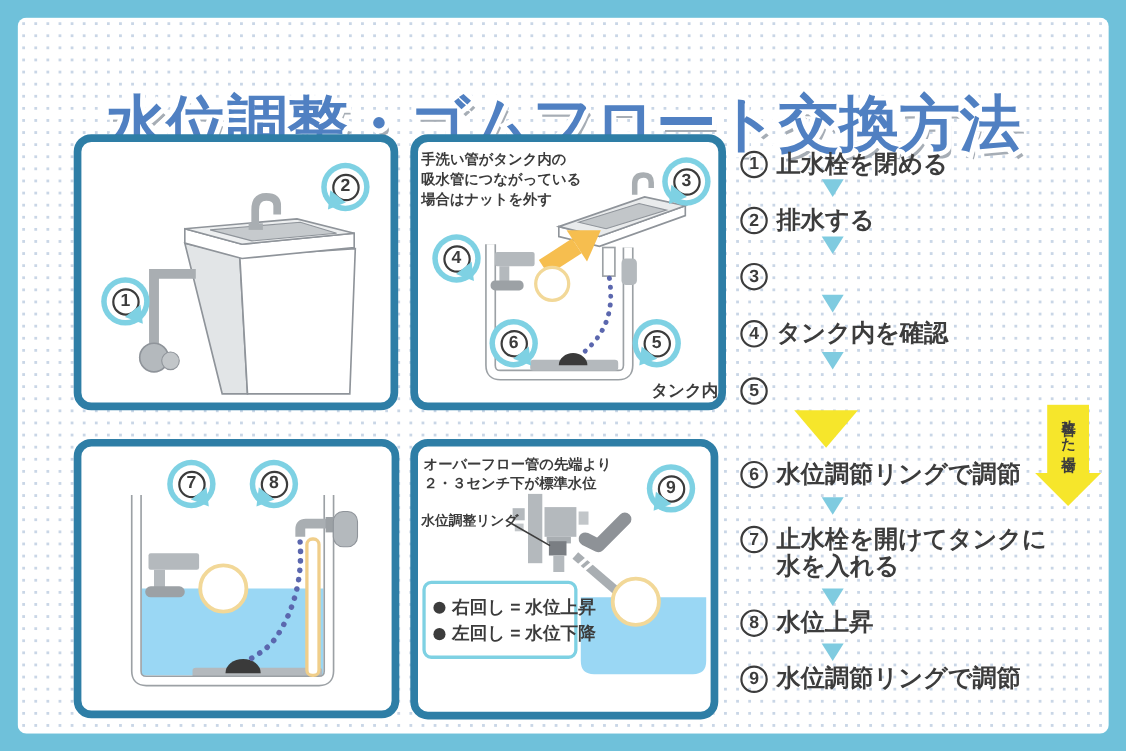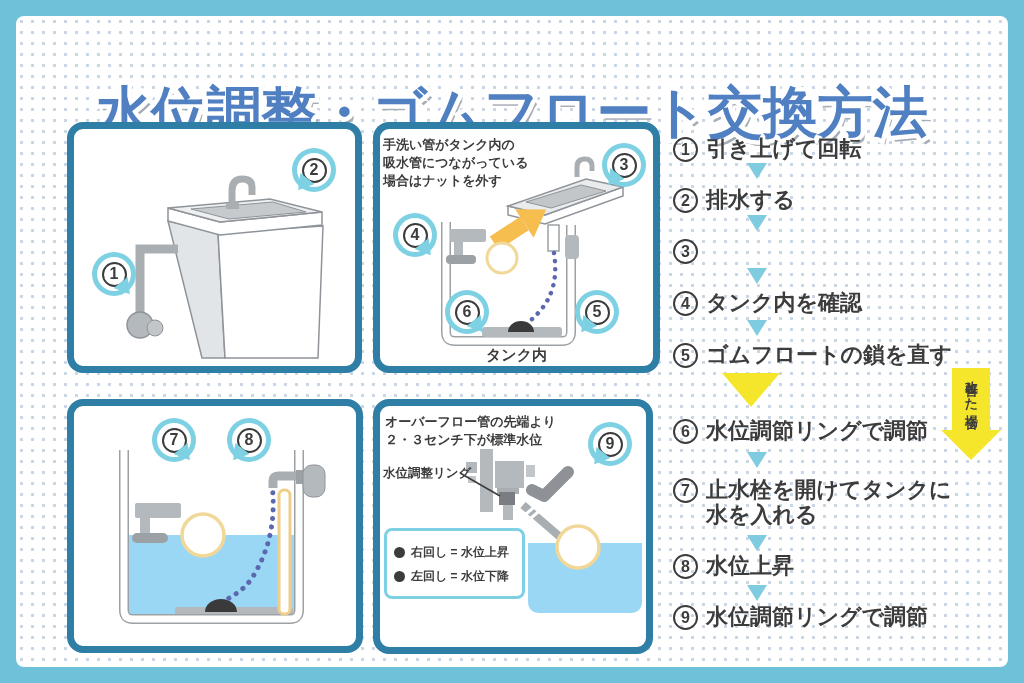--- a/index.html
+++ b/index.html
@@ -16,21 +16,21 @@
   .t-outline{color:#5080C2;-webkit-text-stroke:9px #FFFFFF;text-shadow:4px 6px 0 #A6ADB5;}
   .t-fill{color:#5080C2;}
   
   .panel{position:absolute;background:#fff;border:7px solid #2E7EA6;border-radius:16px;box-sizing:border-box;}
   .p1{left:51px;top:106px;width:295px;height:251px;}
   .p2{left:357px;top:106px;width:287px;height:251px;}
   .p3{left:51px;top:383px;width:296px;height:254px;}
   .p4{left:357px;top:383px;width:280px;height:255px;}
   .panel svg{position:absolute;left:0;top:0;}
   .pnote{position:absolute;font-size:13px;line-height:1.38;font-weight:800;color:#3C3C3C;white-space:pre-line;}
-  .caption{position:absolute;left:0;bottom:1px;width:100%;text-align:center;font-size:15px;font-weight:800;color:#3C3C3C;}
+  .caption{position:absolute;left:0;bottom:1px;width:100%;text-align:right;font-size:15px;font-weight:800;color:#3C3C3C;}
   .ring-label{position:absolute;left:3px;top:59px;font-size:12.5px;font-weight:700;color:#3C3C3C;}
   
   .balloon{position:absolute;width:44px;height:44px;z-index:5;}
   .balloon .bc{width:44px;height:44px;border-radius:50%;background:#7ED1E3;display:flex;align-items:center;justify-content:center;}
   .bwhite{width:34px;height:34px;border-radius:50%;background:#fff;display:flex;align-items:center;justify-content:center;}
   .bring{width:25px;height:25px;border-radius:50%;border:2px solid #3C3C3C;box-sizing:border-box;display:flex;align-items:center;justify-content:center;
     font-size:16px;font-weight:700;color:#3C3C3C;}
   .balloon::before{content:'';position:absolute;width:0;height:0;border:9px solid transparent;border-top:15px solid #7ED1E3;}
   .tail-bl::before{left:-1px;bottom:-8px;transform:rotate(38deg);}
   .tail-br::before{right:-1px;bottom:-8px;transform:rotate(-38deg);}
@@ -42,21 +42,21 @@
   .tri-blue{position:absolute;left:731px;width:0;height:0;border-left:10px solid transparent;border-right:10px solid transparent;border-top:16px solid #7FCBE0;}
   .tri-yellow{position:absolute;left:706px;top:357px;width:0;height:0;border-left:29px solid transparent;border-right:29px solid transparent;border-top:34px solid #F6E62B;}
   
   .branch{position:absolute;left:925px;top:352px;width:60px;height:92px;}
   .branch .body{position:absolute;left:11px;top:0;width:38px;height:62px;background:#F6E62B;}
   .branch .head{position:absolute;left:0;top:62px;width:0;height:0;border-left:30px solid transparent;border-right:30px solid transparent;border-top:30px solid #F6E62B;}
   .branch .vtext{position:absolute;left:50%;top:3px;transform:translateX(-50%);writing-mode:vertical-rl;
     font-size:13px;font-weight:800;color:#3C3C3C;letter-spacing:1px;z-index:2;}
   
   .legend{position:absolute;left:4px;top:122px;width:141px;box-sizing:border-box;background:#fff;border:3px solid #7ED1E3;border-radius:8px;padding:9px 7px 8px 7px;}
-  .lrow{display:flex;align-items:center;gap:6px;height:24px;font-size:12px;font-weight:800;color:#3C3C3C;white-space:nowrap;}
+  .lrow{display:flex;align-items:center;gap:6px;height:24px;font-size:16px;font-weight:800;color:#3C3C3C;white-space:nowrap;}
   .dot{flex:0 0 auto;width:11px;height:11px;border-radius:50%;background:#3C3C3C;}
 </style>
 </head>
 <body>
 
 <div class="frame">
   <div class="canvas">
 
     <div class="title-wrap">
       <div class="title-layer t-outline">水位調整・ゴムフロート交換方法</div>
@@ -246,40 +246,39 @@
         <div class="bc">
             <div class="bwhite">
               <div class="bring">9</div>
             </div>
           </div>
       </div>
     </div>
 
     <div class="step" style="top:120px;">
       <span class="snum">1</span>
-      <span class="stext">引き上げて回転</span>
+      <span class="stext">止水栓を閉める</span>
     </div>
     <div class="tri-blue" style="top:147px;"></div>
     <div class="step" style="top:171px;">
       <span class="snum">2</span>
       <span class="stext">排水する</span>
     </div>
     <div class="tri-blue" style="top:199px;"></div>
     <div class="step" style="top:222px;">
       <span class="snum">3</span>
     </div>
     <div class="tri-blue" style="top:252px;"></div>
     <div class="step" style="top:274px;">
       <span class="snum">4</span>
       <span class="stext">タンク内を確認</span>
     </div>
     <div class="tri-blue" style="top:304px;"></div>
     <div class="step" style="top:326px;">
       <span class="snum">5</span>
-      <span class="stext">ゴムフロートの鎖を直す</span>
     </div>
     <div class="tri-yellow"></div>
     <div class="step" style="top:402px;">
       <span class="snum">6</span>
       <span class="stext">水位調節リングで調節</span>
     </div>
     <div class="tri-blue" style="top:436px;"></div>
     <div class="step" style="top:461px;">
       <span class="snum">7</span>
       <span class="stext">止水栓を開けてタンクに

